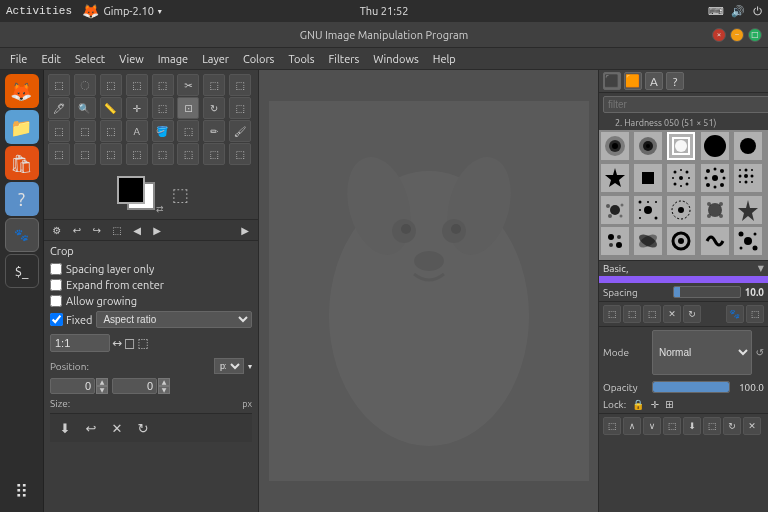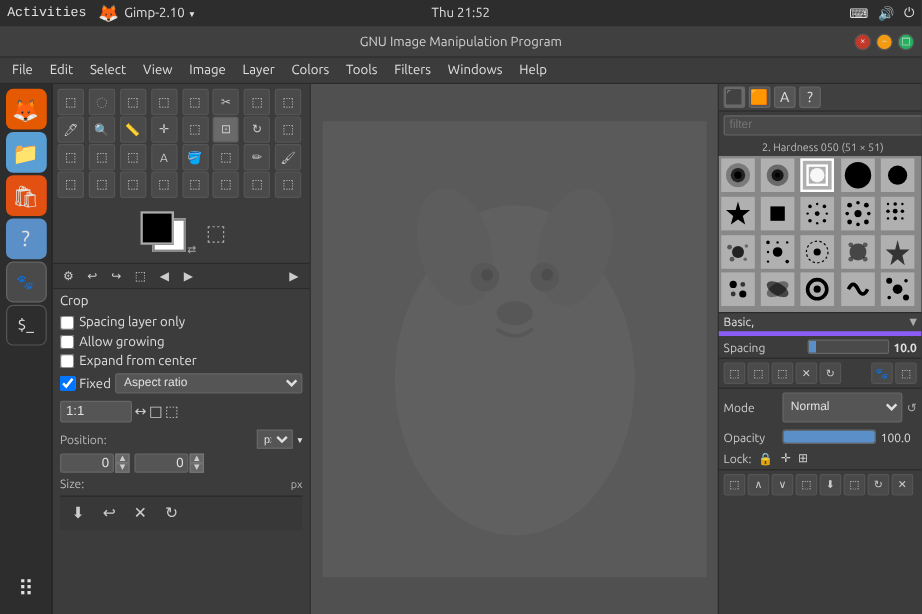--- a/index.html
+++ b/index.html
@@ -390,21 +390,20 @@
       font-size: 10px;
       padding: 2px 4px;
       border-radius: 2px;
       margin: 3px 4px;
     }
 
     .brush-info {
       font-size: 9px;
       color: #bbb;
       padding: 2px 16px;
-      margin-left: 20px;
     }
 
     #brushes-grid {
       background: #888;
       flex: 0 0 130px;
       display: grid;
       grid-template-columns: repeat(5, 1fr);
       gap: 1px;
       padding: 2px;
       overflow: hidden;
@@ -418,21 +417,21 @@
       justify-content: center;
       cursor: pointer;
       border: 1px solid transparent;
     }
     .brush-cell.selected { border: 2px solid #fff; }
 
     #brush-preset {
       padding: 2px 4px;
       background: #404040;
       border-top: 1px solid #2a2a2a;
-      border-bottom: 4px solid #8b5cf6;
+      border-bottom: 7px solid #8b5cf6;
       display: flex;
       align-items: center;
       justify-content: space-between;
       text-align: center;
     }
     .preset-label {
       font-size: 10px;
       color: #e0e0e0;
     }
     .preset-arrow {
@@ -489,40 +488,40 @@
       align-items: center;
       padding: 3px 4px;
       gap: 4px;
     }
     .prop-label { font-size: 10px; color: #ccc; width: 45px; }
     .mode-select {
       background: #555;
       border: 1px solid #666;
       color: #e0e0e0;
       font-size: 10px;
-      padding: 5px 2px;
+      padding: 15px 2px;
       border-radius: 2px;
       flex: 1;
       cursor: pointer;
     }
     .opacity-slider {
       flex: 1;
       height: 12px;
       background: #4a4a4a;
       border: 1px solid #666;
       border-radius: 2px;
       position: relative;
     }
     .opacity-fill {
       height: 100%;
       background: #5a8fc8;
       width: 100%;
       border-radius: 2px;
     }
-    .opacity-value { font-size: 10px; color: #e0e0e0; width: 30px; }
+    .opacity-value { font-size: 10px; color: #e0e0e0; width: 30px; text-align: right; }
 
     #lock-row {
       display: flex;
       align-items: center;
       padding: 3px 4px;
       gap: 6px;
     }
     .lock-label { font-size: 10px; color: #ccc; }
     .lock-icon-item {
       font-size: 10px;
@@ -687,25 +686,25 @@
 
     <div id="crop-panel">
       <div class="crop-title">Crop</div>
 
       <div class="crop-option">
         <input type="checkbox" style="">
         <span>Spacing layer only</span>
       </div>
       <div class="crop-option">
         <input type="checkbox" style="">
-        <span>Allow growing</span>
+        <span>Expand from center</span>
       </div>
       <div class="crop-option">
         <input type="checkbox" style="">
-        <span>Expand from center</span>
+        <span>Allow growing</span>
       </div>
 
       <div class="fixed-row">
         <div class="fixed-check">
           <input type="checkbox" checked="" style="">
           <span>Fixed</span>
         </div>
         <select class="aspect-select">
           <option>Aspect ratio</option>
           <option>Width</option>

